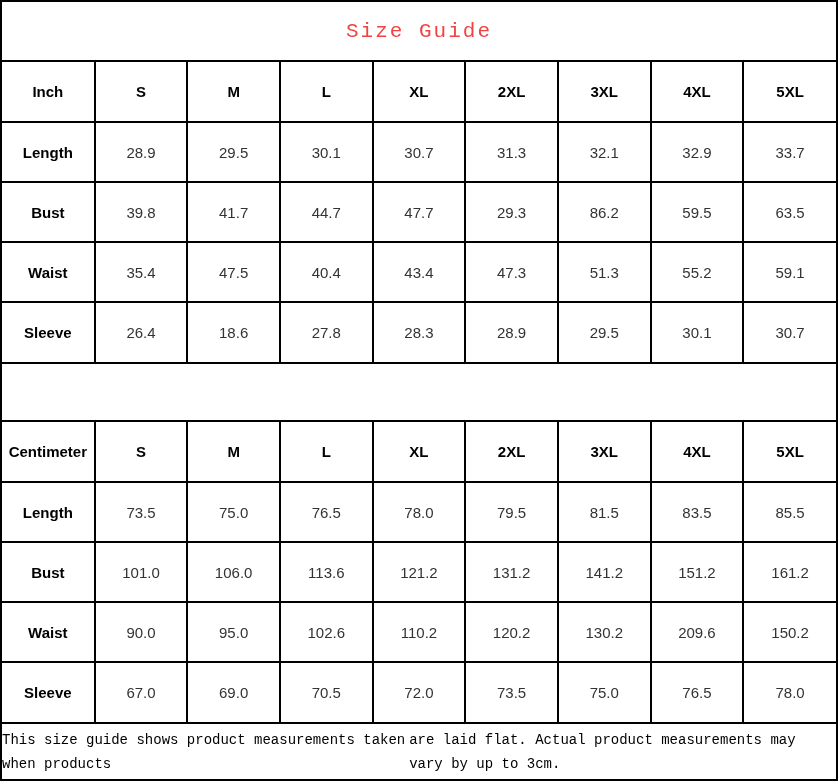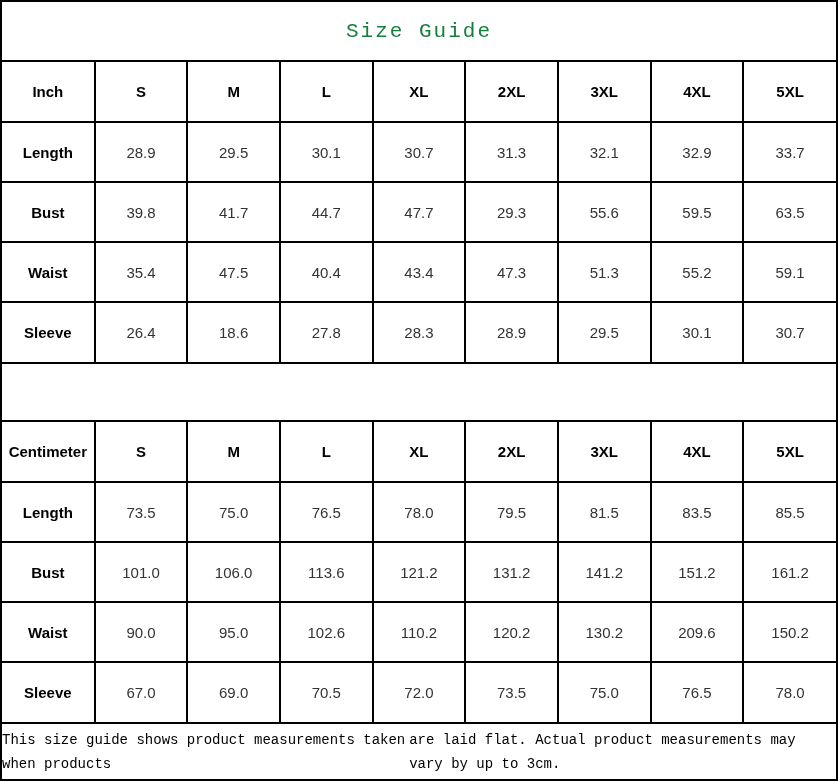--- a/index.html
+++ b/index.html
@@ -10,21 +10,21 @@
     border: 2px solid #000;
     background: #fff;
     display: flex; flex-direction: column;
     font-family: "Liberation Sans", "DejaVu Sans", sans-serif;
   }
   .title {
     flex: 0 0 58px;
     border-bottom: 2px solid #000;
     display: flex; align-items: center; justify-content: center;
     font-family: "Liberation Mono", "DejaVu Sans Mono", monospace;
-    font-size: 21px; letter-spacing: 2px; color: #15803d;
+    font-size: 21px; letter-spacing: 2px; color: #ef4444;
   }
   table.size-table {
     border-collapse: collapse;
     border-style: hidden;           
     width: 100%; table-layout: fixed;
     flex: none;
   }
   .size-table tr { height: 60px; }
   .size-table th, .size-table td {
     border: 2px solid #000;
@@ -79,21 +79,21 @@
         <td class="val">32.9</td>
         <td class="val">33.7</td>
       </tr>
       <tr>
         <td class="lbl">Bust</td>
         <td class="val">39.8</td>
         <td class="val">41.7</td>
         <td class="val">44.7</td>
         <td class="val">47.7</td>
         <td class="val">29.3</td>
-        <td class="val">55.6</td>
+        <td class="val">86.2</td>
         <td class="val">59.5</td>
         <td class="val">63.5</td>
       </tr>
       <tr>
         <td class="lbl">Waist</td>
         <td class="val">35.4</td>
         <td class="val">47.5</td>
         <td class="val">40.4</td>
         <td class="val">43.4</td>
         <td class="val">47.3</td>

